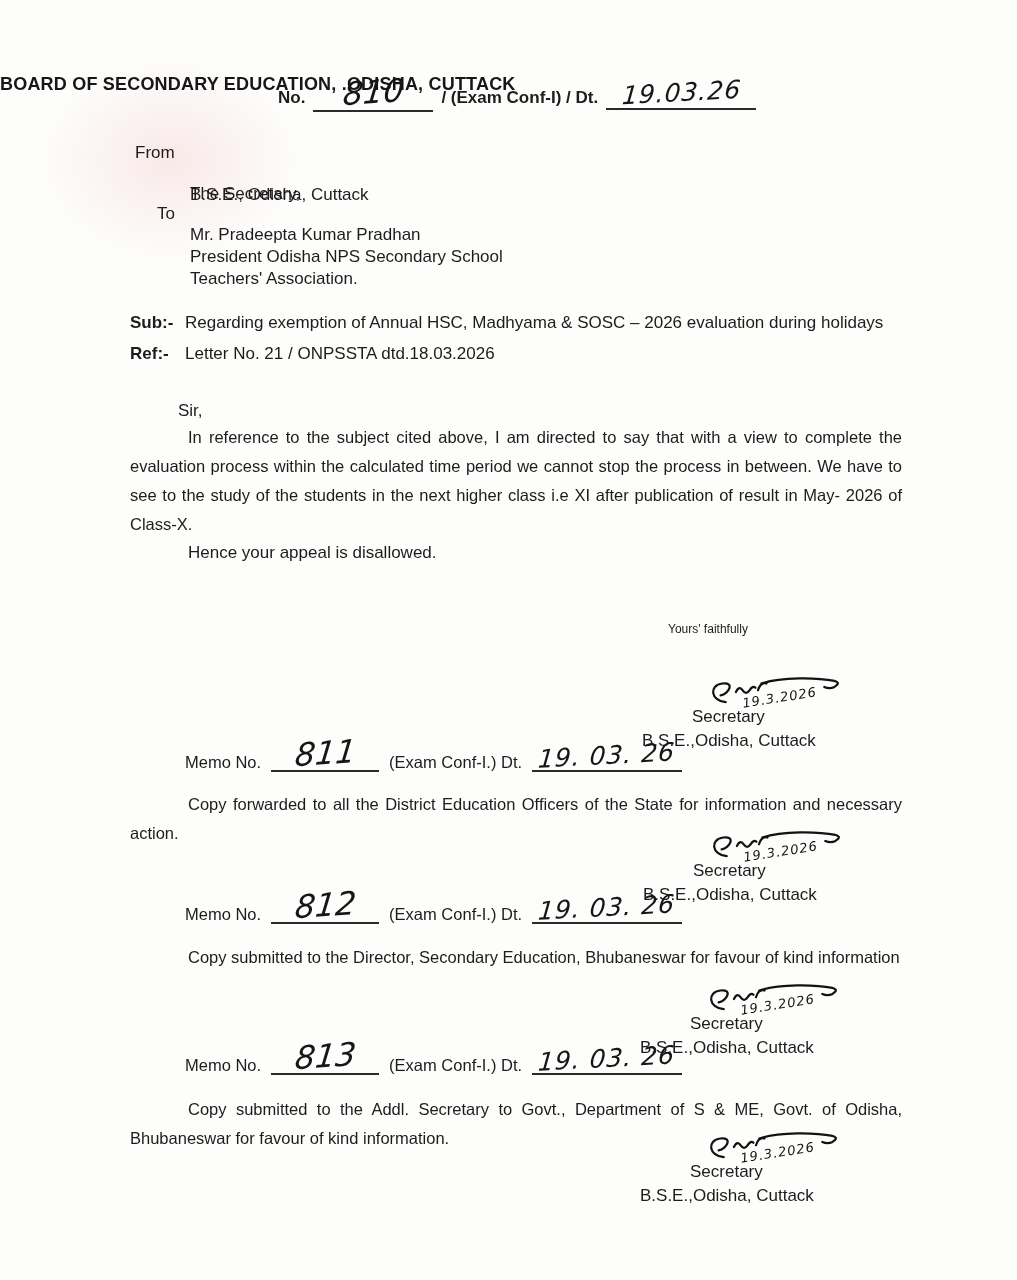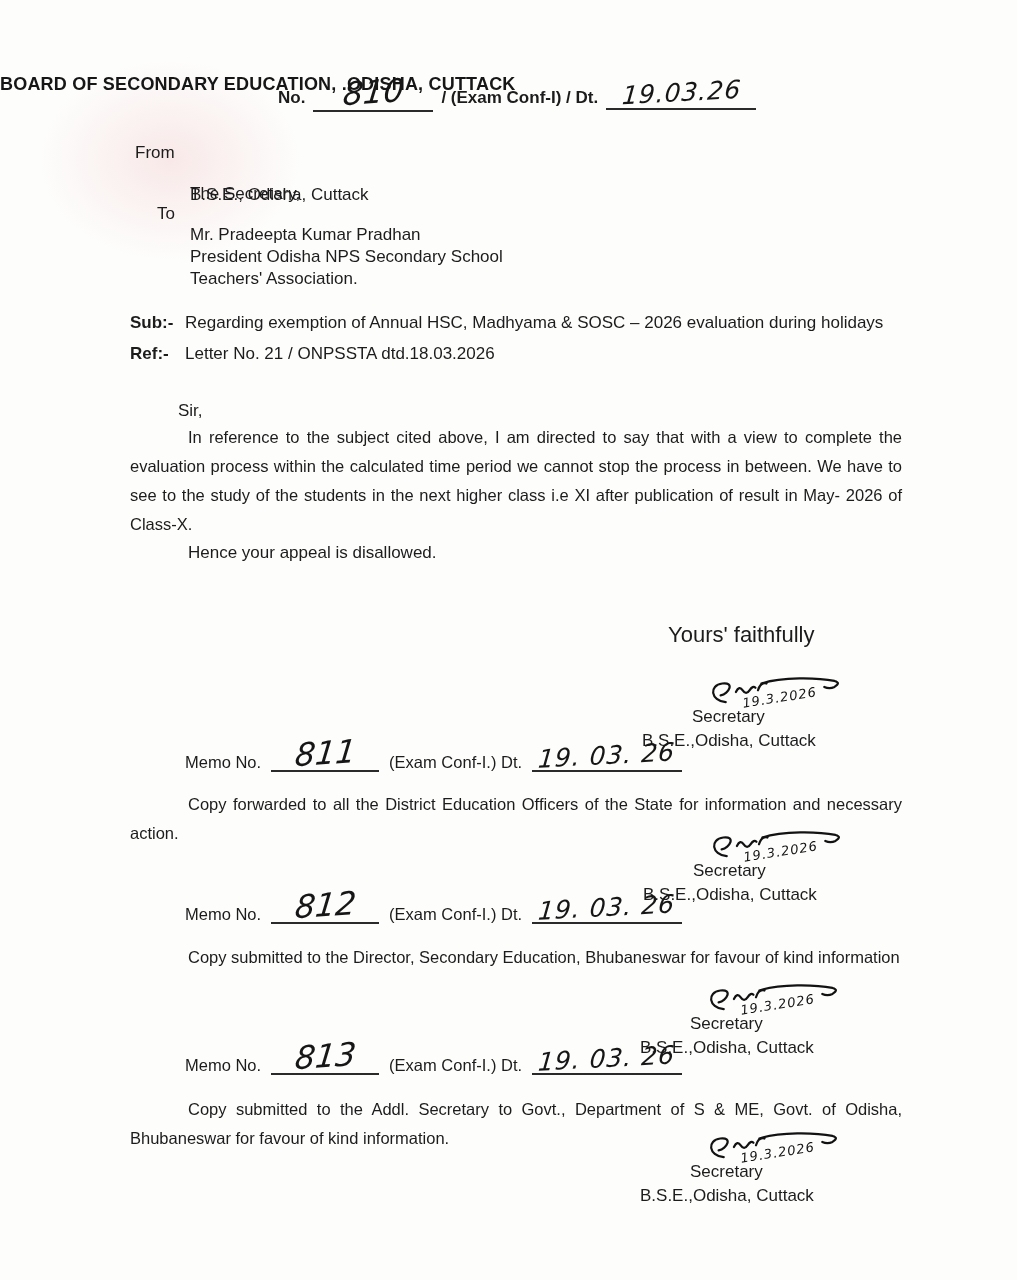--- a/index.html
+++ b/index.html
@@ -51,21 +51,21 @@
   .memo-row .blank.date{min-width:150px;}
   .sig{position:absolute;width:240px;height:80px;font-size:16.5px;}
   .sig svg{position:absolute;left:58px;top:0;}
   .sig .sig-date{
     position:absolute;left:100px;top:15px;
     font-family:"DejaVu Sans",sans-serif;font-style:italic;
     font-size:13px;transform:rotate(-9deg);letter-spacing:1px;color:#141414;
   }
   .sig .sec{position:absolute;left:50px;top:32px;}
   .sig .org{position:absolute;left:0;top:56px;}
-  .closing{position:absolute;left:668px;top:622px;font-size:22px;}
+  .closing{position:absolute;left:668px;top:622px;font-size:12px;}
 </style>
 </head>
 <body>
 
 <div class="page">
   <div class="smudge"></div>
 
   <div class="t title">BOARD OF SECONDARY EDUCATION, .ODISHA, CUTTACK</div>
   <div class="no-line">
     <span>No.</span>

